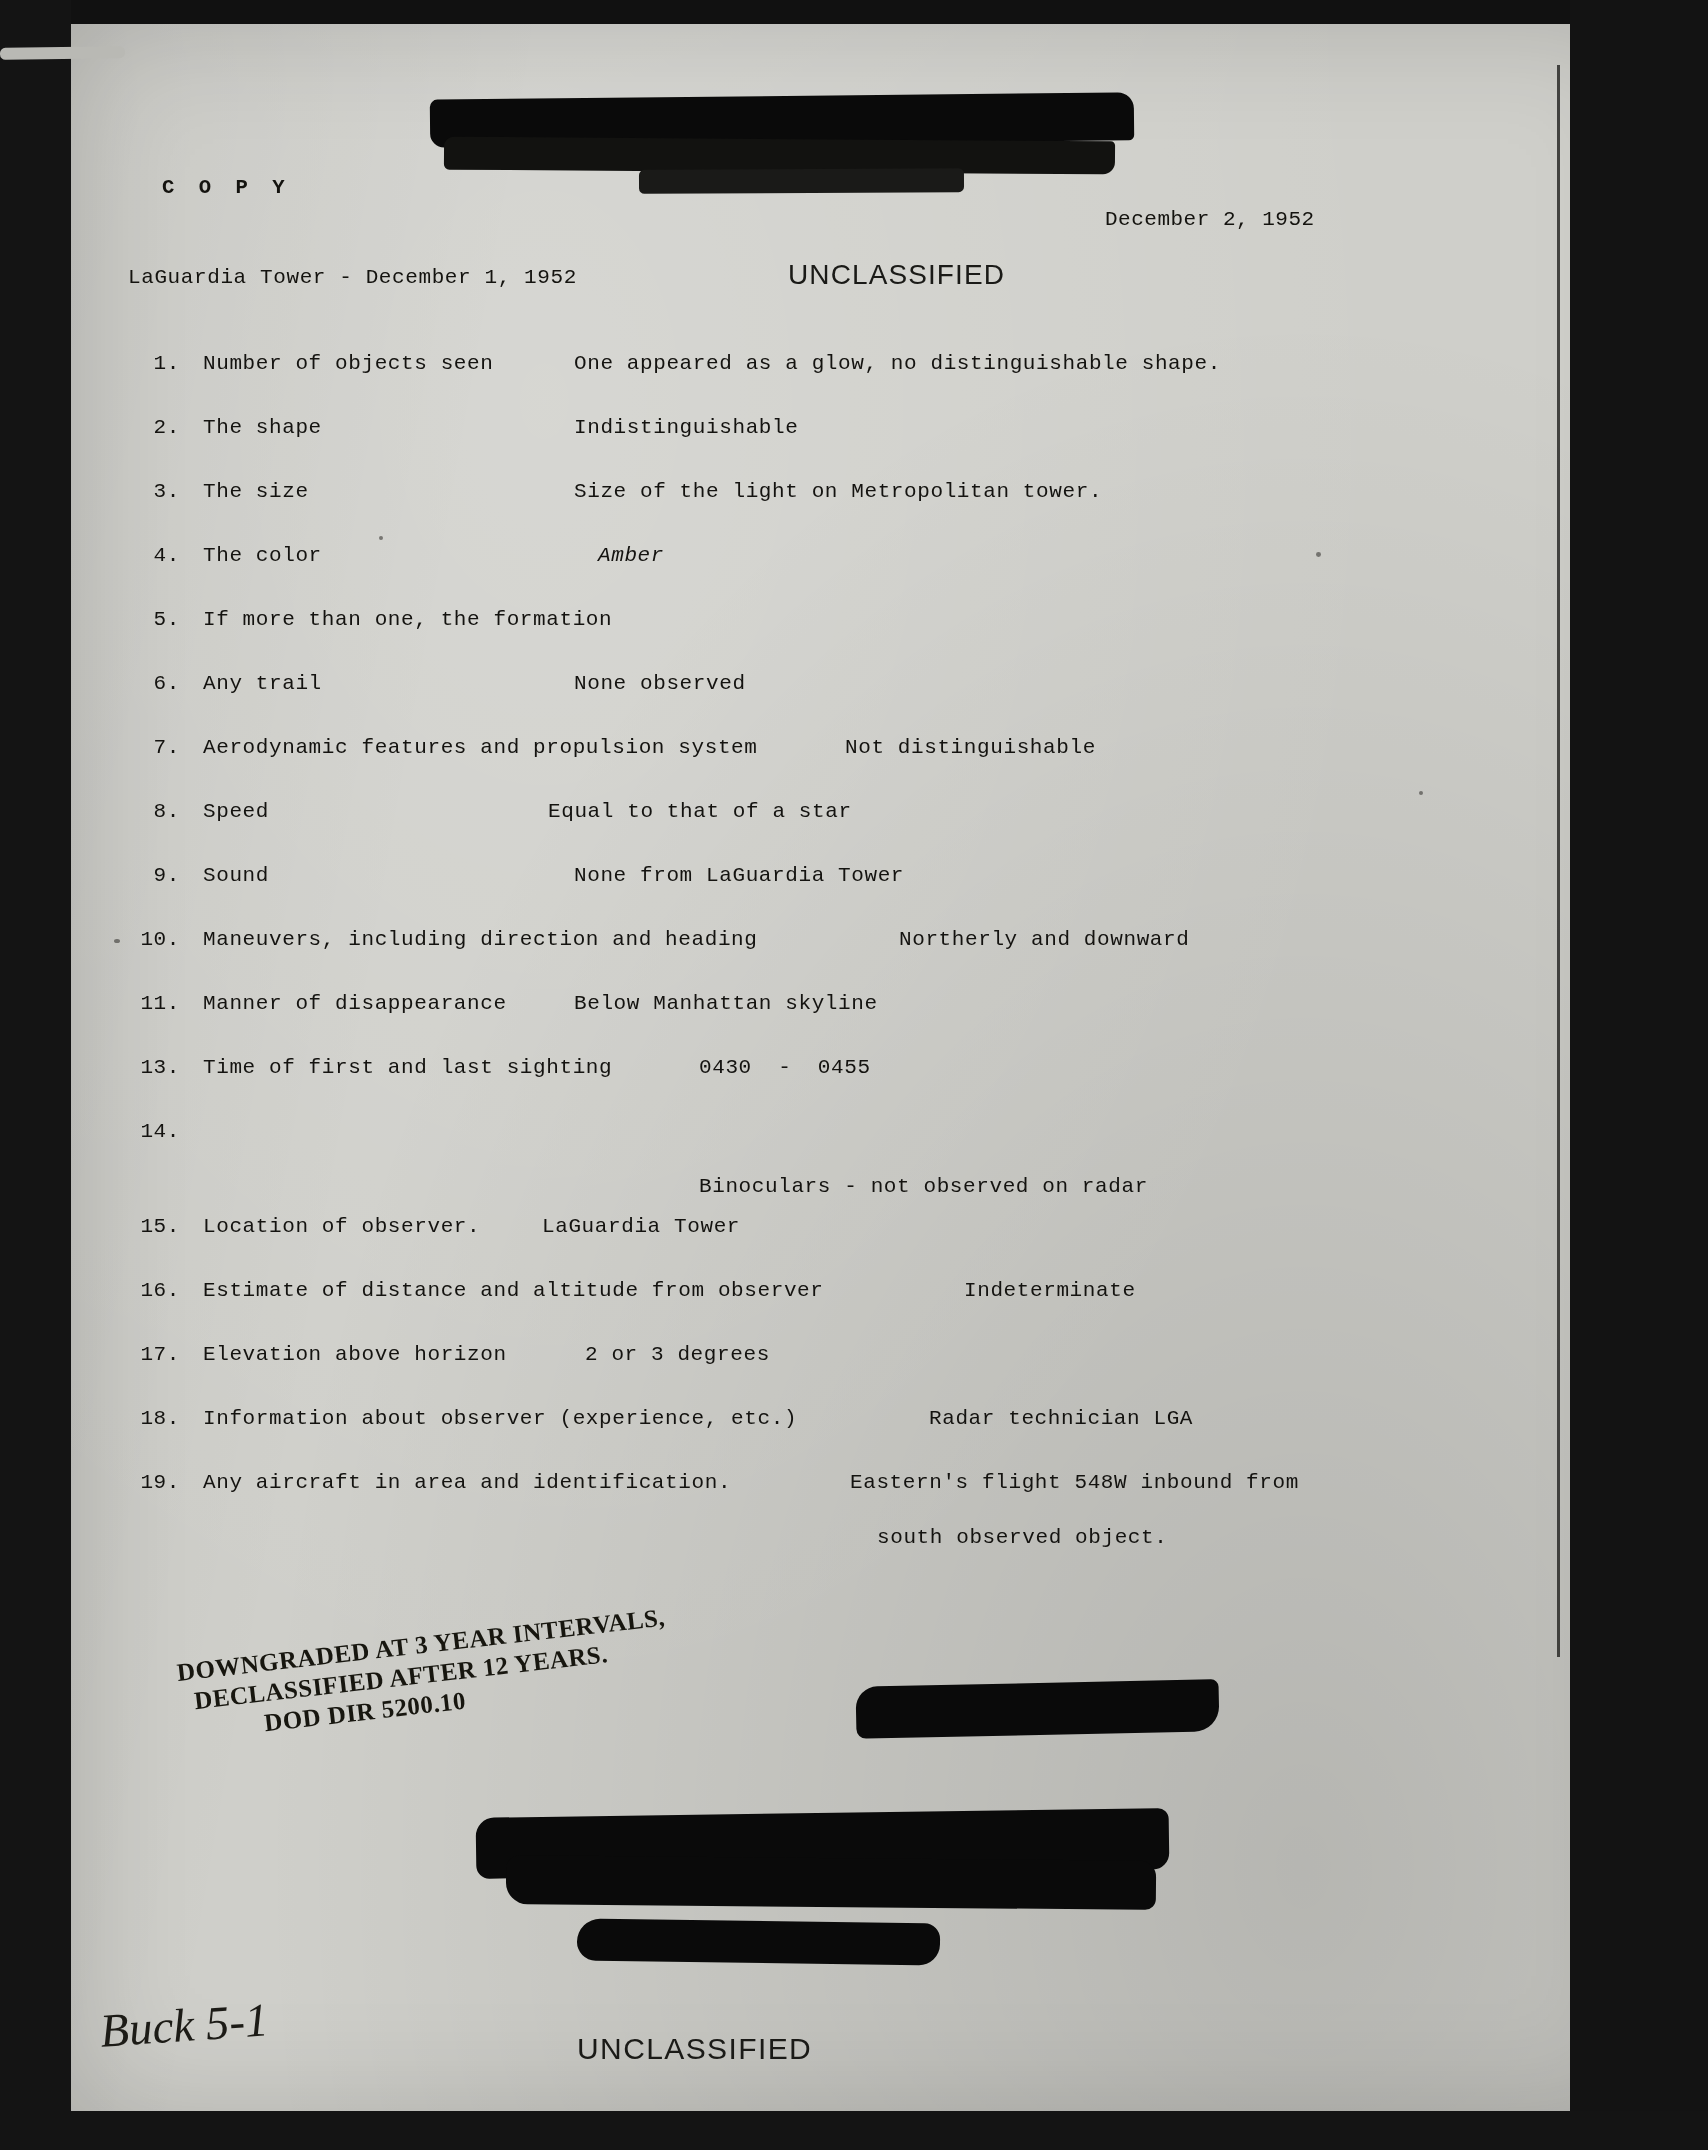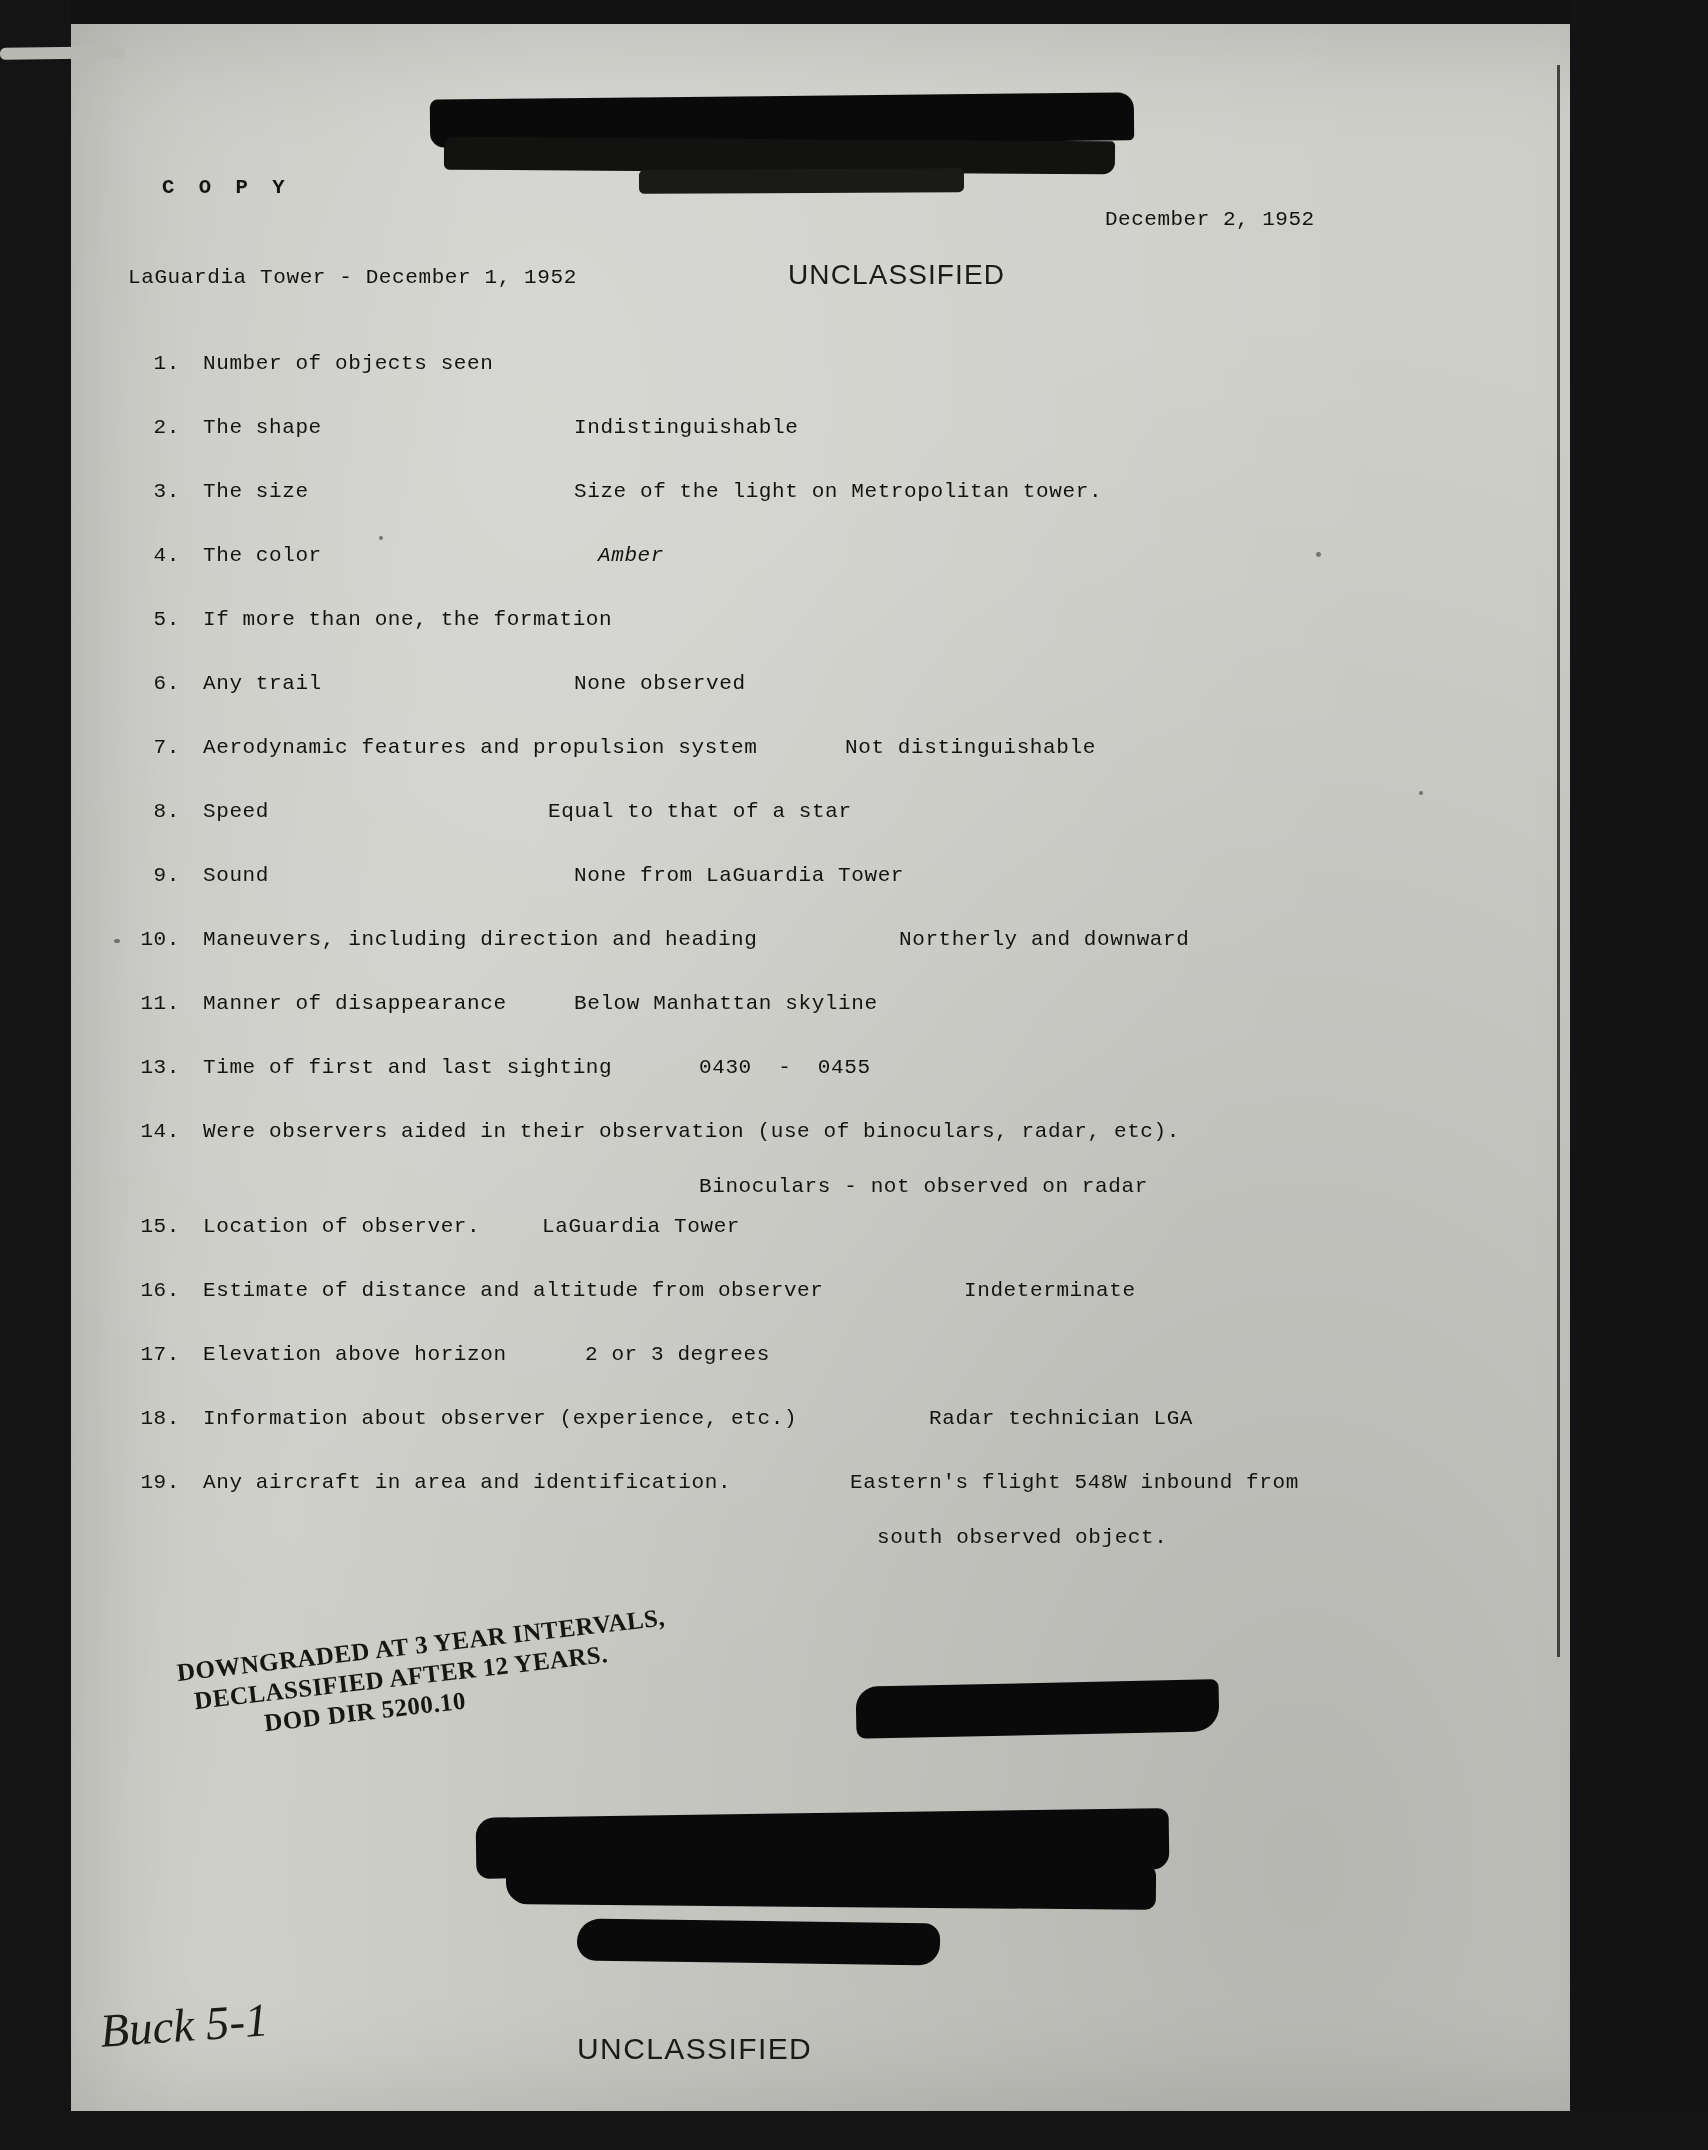--- a/index.html
+++ b/index.html
@@ -278,20 +278,21 @@
 
   <div class="txt" id="copy-label">C O P Y</div>
   <div class="txt" id="date-right">December 2, 1952</div>
   <div class="txt" id="subject-line">LaGuardia Tower - December 1, 1952</div>
   <div class="txt" id="stamp-top">UNCLASSIFIED</div>
 
   <div id="body-list">
       <div class="item">
         <span class="num">1.</span>
         <span class="q">Number of objects seen</span>
+        <span class="a" style="left: 446px;">One appeared as a glow, no distinguishable shape.</span>
       </div>
       <div class="item">
         <span class="num">2.</span>
         <span class="q">The shape</span>
         <span class="a" style="left: 446px;">Indistinguishable</span>
       </div>
       <div class="item">
         <span class="num">3.</span>
         <span class="q">The size</span>
         <span class="a" style="left: 446px;">Size of the light on Metropolitan tower.</span>
@@ -335,21 +336,20 @@
         <span class="q">Manner of disappearance</span>
         <span class="a" style="left: 446px;">Below Manhattan skyline</span>
       </div>
       <div class="item">
         <span class="num">13.</span>
         <span class="q">Time of first and last sighting</span>
         <span class="a" style="left: 571px;">0430  -  0455</span>
       </div>
       <div class="item" style="height: 95px;">
         <span class="num">14.</span>
-        <span class="q">Were observers aided in their observation (use of binoculars, radar, etc).</span>
         <span class="a2" style="left: 571px; top: 31px;">Binoculars - not observed on radar</span>
       </div>
       <div class="item">
         <span class="num">15.</span>
         <span class="q">Location of observer.</span>
         <span class="a" style="left: 414px;">LaGuardia Tower</span>
       </div>
       <div class="item">
         <span class="num">16.</span>
         <span class="q">Estimate of distance and altitude from observer</span>

